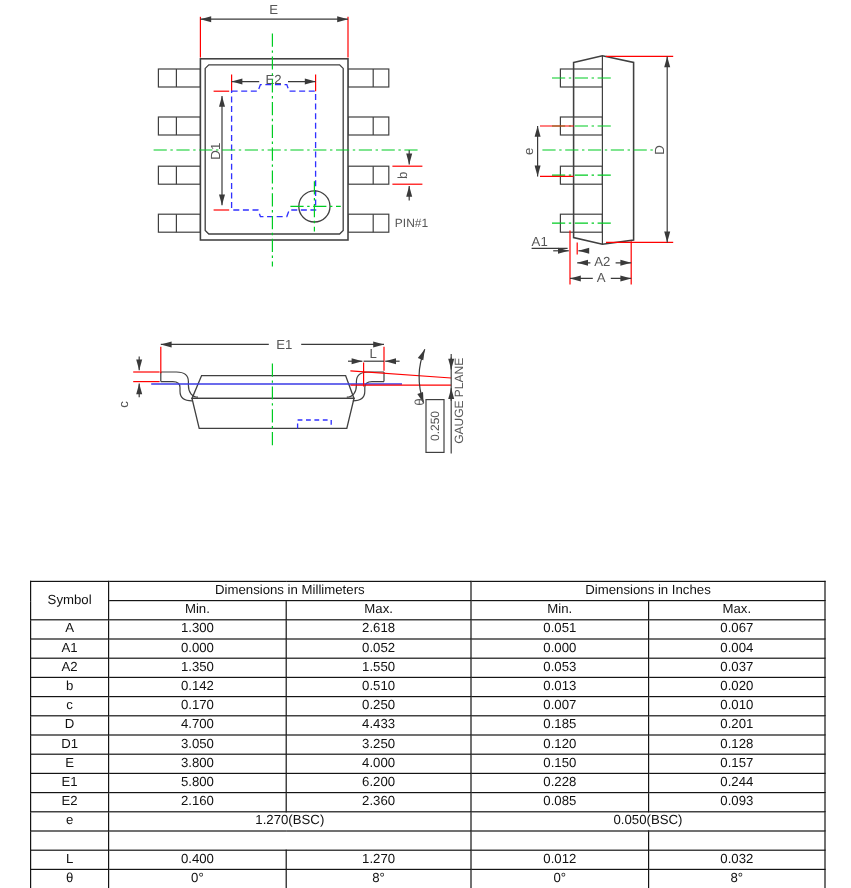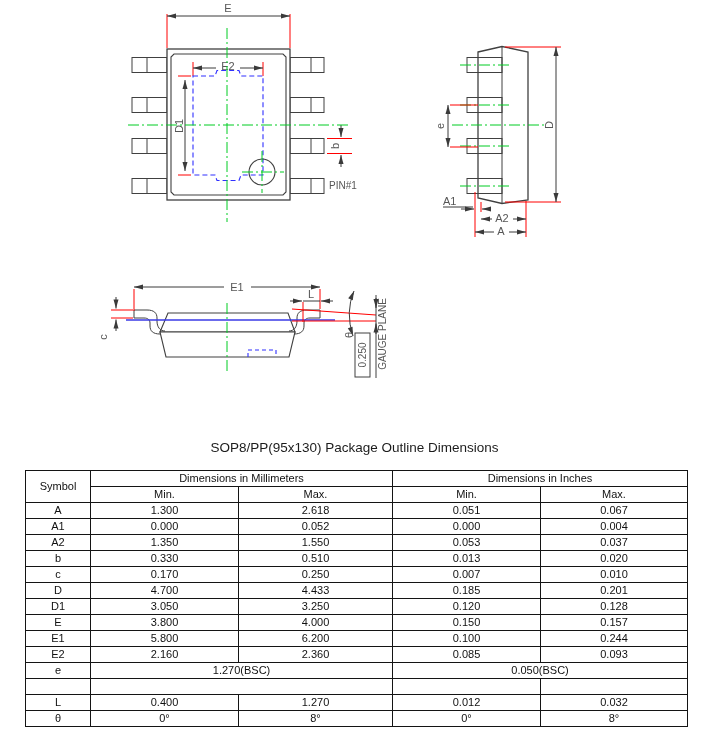--- a/index.html
+++ b/index.html
@@ -11,21 +11,21 @@
   .thin{stroke:#404040;stroke-width:1;fill:none;}
   .body-line{stroke:#404040;stroke-width:1.3;fill:#ffffff;}
   .nofill{stroke:#404040;stroke-width:1.1;fill:none;}
   .red{stroke:#ff0000;stroke-width:1;fill:none;}
   .green{stroke:#00cc22;stroke-width:1;fill:none;stroke-dasharray:11 3 2 3;}
   .blue{stroke:#3030ff;stroke-width:1.1;fill:none;stroke-dasharray:5 3;}
   .blueline{stroke:#3a3ae6;stroke-width:1.3;fill:none;}
   .dim{stroke:#3a3a3a;stroke-width:1;fill:none;}
   #title{position:absolute;top:440px;left:0;width:709px;text-align:center;
          font-size:13.5px;color:#1c1c1c;}
-  #dimtable{position:absolute;top:470px;left:25px;width:662px;border-collapse:collapse;table-layout:fixed;}
+  #dimtable{position:absolute;top:484px;left:25px;width:662px;border-collapse:collapse;table-layout:fixed;}
   #dimtable td,#dimtable th{border:1px solid #141414;font:11px/1.1 "Liberation Sans",sans-serif;
          font-weight:normal;color:#111;text-align:center;padding:0;height:15px;overflow:hidden;}
 </style>
 </head>
 <body>
 
 <div id="page">
 
   <svg width="709" height="432" viewBox="0 0 709 432">
     <defs>
@@ -210,21 +210,20 @@
         <line class="thin" x1="376" y1="295" x2="376" y2="378"></line>
         <line class="dim" x1="376" y1="298" x2="376" y2="308" marker-end="url(#ah)"></line>
         <line class="dim" x1="376" y1="334" x2="376" y2="323.5" marker-end="url(#ah)"></line>
         <rect class="thin" x="355" y="333" width="15" height="44" fill="#fff"></rect>
         <text class="lbl-sm" transform="rotate(-90 362.5 355)" x="362.5" y="358.5" text-anchor="middle">0.250</text>
         <text class="lbl-sm" transform="rotate(-90 382 334)" x="382" y="337.5" text-anchor="middle">GAUGE PLANE</text>
       </g>
     </g>
   </svg>
 
-  <div id="title">SOP8/PP(95x130) Package Outline Dimensions</div>
 
   <table id="dimtable">
     <colgroup>
       <col style="width:65px">
         <col style="width:148px">
         <col style="width:154px">
       <col style="width:148px">
         <col style="width:147px">
     </colgroup>
     <tbody>
@@ -255,21 +254,21 @@
       </tr>
       <tr>
         <td>A2</td>
         <td>1.350</td>
         <td>1.550</td>
         <td>0.053</td>
         <td>0.037</td>
       </tr>
       <tr>
         <td>b</td>
-        <td>0.330</td>
+        <td>0.142</td>
         <td>0.510</td>
         <td>0.013</td>
         <td>0.020</td>
       </tr>
       <tr>
         <td>c</td>
         <td>0.170</td>
         <td>0.250</td>
         <td>0.007</td>
         <td>0.010</td>
@@ -292,21 +291,21 @@
         <td>E</td>
         <td>3.800</td>
         <td>4.000</td>
         <td>0.150</td>
         <td>0.157</td>
       </tr>
       <tr>
         <td>E1</td>
         <td>5.800</td>
         <td>6.200</td>
-        <td>0.100</td>
+        <td>0.228</td>
         <td>0.244</td>
       </tr>
       <tr>
         <td>E2</td>
         <td>2.160</td>
         <td>2.360</td>
         <td>0.085</td>
         <td>0.093</td>
       </tr>
       <tr>

